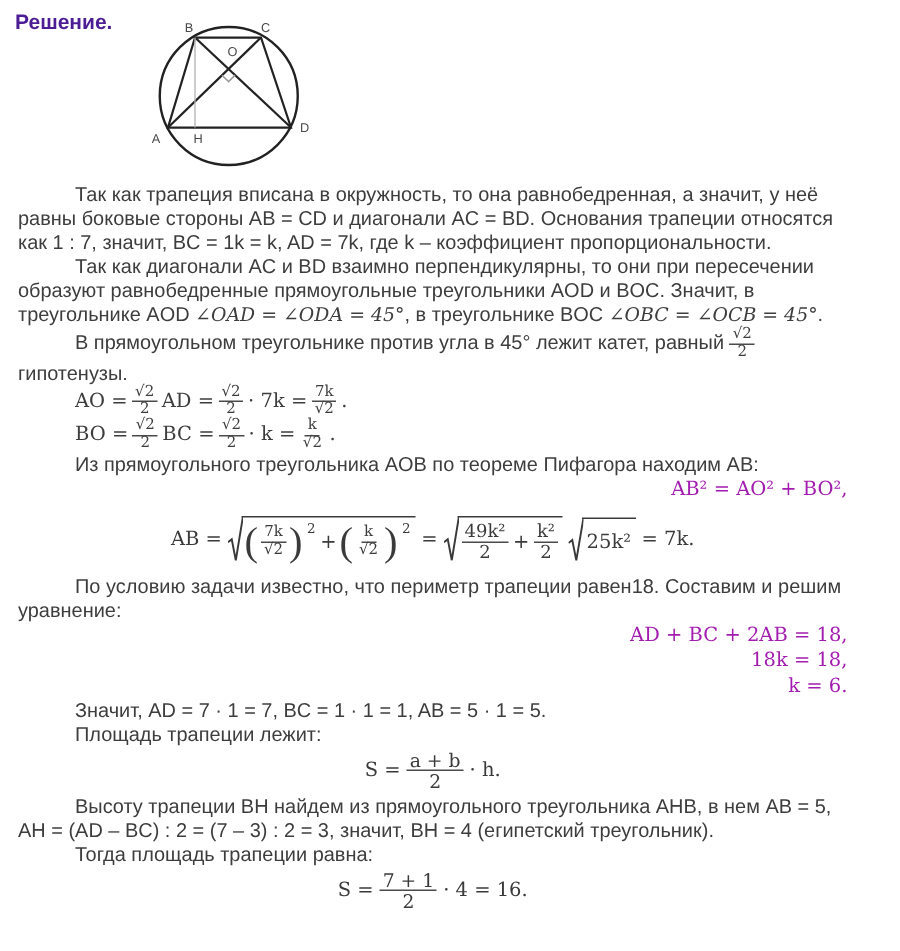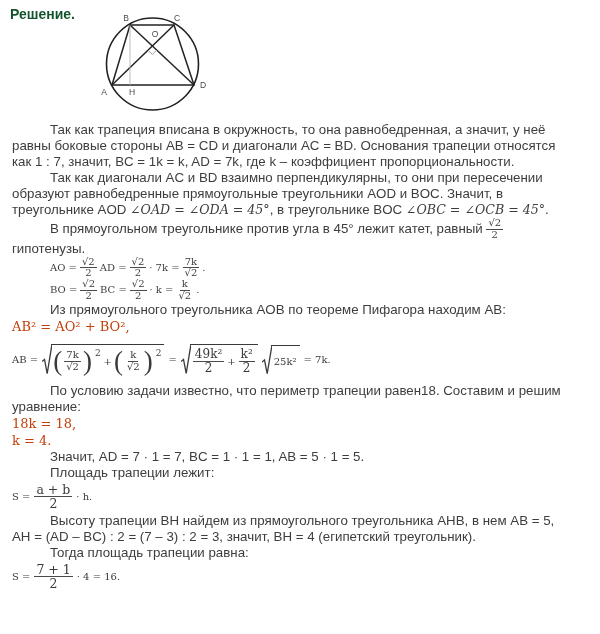--- a/index.html
+++ b/index.html
@@ -1,46 +1,46 @@
 <!DOCTYPE html>
 <html><head>
 <meta charset="utf-8">
 <style>
   html,body{margin:0;padding:0;}
   body{
     width:600px;height:634px;background:#ffffff;position:relative;overflow:hidden;
     font-family:"Liberation Sans",sans-serif;color:#3d3d3d;
     -webkit-font-smoothing:antialiased;
   }
-  .title{position:absolute;left:10px;top:6px;font-size:14px;font-weight:bold;color:#14532d;}
+  .title{position:absolute;left:10px;top:6px;font-size:14px;font-weight:bold;color:#4c1d95;}
   svg.diagram{position:absolute;left:95px;top:8px;}
   svg.diagram .ln{fill:none;stroke:#222;stroke-width:1.5;}
   svg.diagram .circ{fill:none;stroke:#222;stroke-width:1.6;}
   svg.diagram .thin{stroke:#b5b5b5;stroke-width:0.9;}
   svg.diagram .marker{stroke:#9a9a9a;stroke-width:1;fill:none;}
   svg.diagram text{font-family:"Liberation Sans",sans-serif;font-size:8.5px;fill:#4a4a4a;}
 
   .content{position:absolute;left:12px;top:122px;width:553px;font-size:13.3px;line-height:16px;text-align:left;}
   .para{margin:0;text-indent:38px;}
   .mi{font-family:"DejaVu Serif",serif;font-style:italic;font-size:12.6px;margin-top:20px;}
-  .ms{font-family:"DejaVu Serif",serif;font-size:10px;font-style:normal;}
+  .ms{font-family:"DejaVu Serif",serif;font-size:13px;font-style:normal;}
 
   .frac{display:inline-flex;flex-direction:column;align-items:center;vertical-align:middle;
         font-family:"DejaVu Serif",serif;line-height:1.08;text-indent:0;}
   .frac .num{padding:0 2px;border-bottom:1px solid #4a4a4a;}
   .frac .den{padding:0 2px;}
   .frac.sm{font-size:10px;}
   .frac.md{font-size:12px;}
   .frac.lg{font-size:12.5px;}
 
   .mrow{display:inline-flex;align-items:center;gap:3px;vertical-align:middle;text-indent:0;}
 
-  .eq{margin:1px 0 0 0;text-align:left;text-indent:0;
-      font-family:"DejaVu Serif",serif;font-size:13px;line-height:16px;color:#c2410c;}
-  .eq-row{display:flex;justify-content:flex-start;align-items:center;gap:4px;margin:2px 0;
+  .eq{margin:1px 0 0 0;text-align:right;text-indent:0;
+      font-family:"DejaVu Serif",serif;font-size:13px;line-height:16px;color:#a21caf;}
+  .eq-row{display:flex;justify-content:center;align-items:center;gap:4px;margin:2px 0;
       font-family:"DejaVu Serif",serif;font-size:13px;color:#3a3a3a;text-indent:0;}
   .eq-row.big{min-height:44px;margin:3px 0 1px 0;}
 
   .sqrt{display:inline-flex;align-items:stretch;}
   .sqrt .sign{width:10px;flex:0 0 auto;margin-right:-1px;color:#3a3a3a;}
   .sqrt .rad{border-top:1.3px solid #3a3a3a;display:inline-flex;align-items:center;
              padding:3px 3px 0 3px;gap:3px;}
   .bp{font-family:"Liberation Serif",serif;font-size:27px;line-height:1;font-weight:400;margin:0 -1px;}
   .sup2{font-family:"DejaVu Serif",serif;font-size:9px;position:relative;top:-9px;margin-left:1px;}
 </style>
@@ -166,22 +166,23 @@
           </svg>
         <span class="rad">
           <span class="ms">25k²</span>
         </span>
       </span>
       <span class="ms">= 7k.</span>
     </div>
 
     <p class="para">По условию задачи известно, что периметр трапеции равен18. Составим и решим уравнение:</p>
 
+    <div class="eq">AD + BC + 2AB = 18,</div>
     <div class="eq">18k = 18,</div>
-    <div class="eq">k = 4.</div>
+    <div class="eq">k = 6.</div>
 
     <p class="para">Значит, AD = 7 · 1 = 7, BC = 1 · 1 = 1, AB = 5 · 1 = 5.</p>
 
     <p class="para">Площадь трапеции лежит:</p>
 
     <div class="eq-row">
       <span class="ms">S =</span>
       <span class="frac lg">
           <span class="num">a + b</span>
           <span class="den">2</span>

